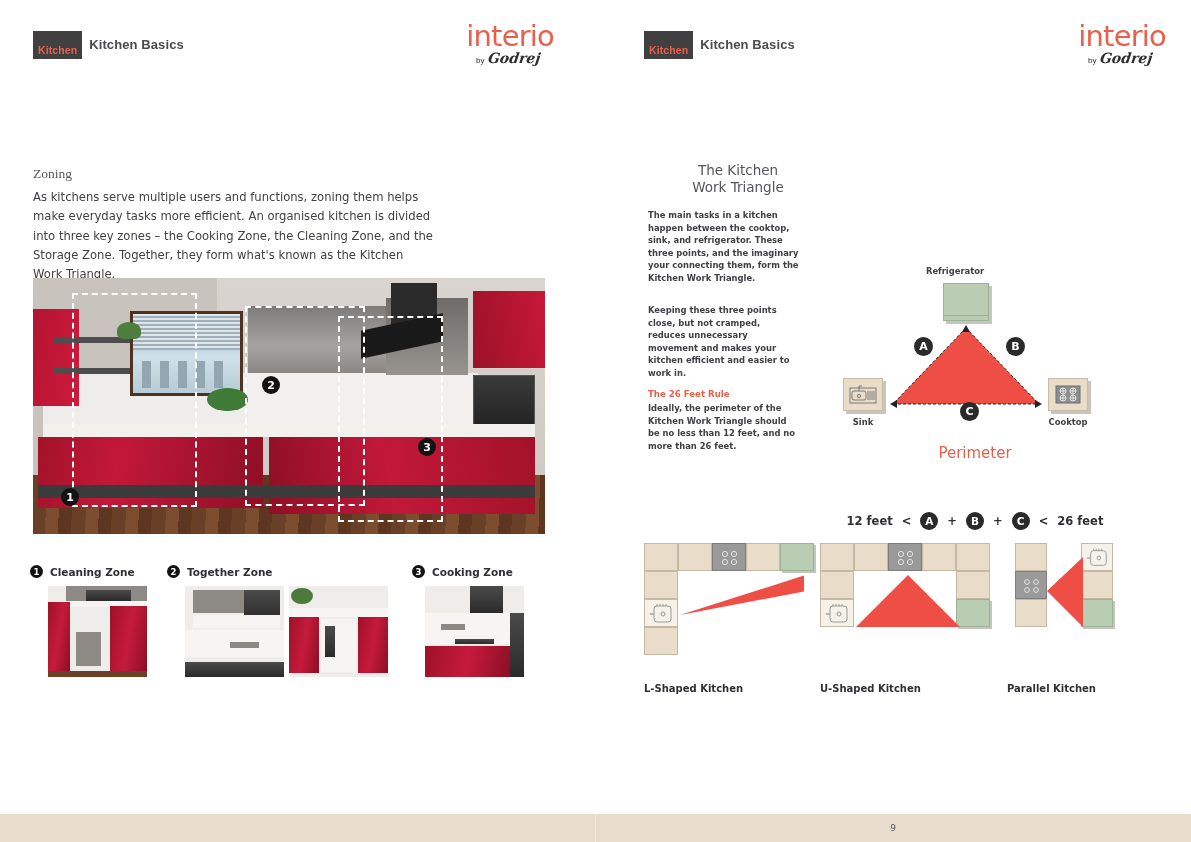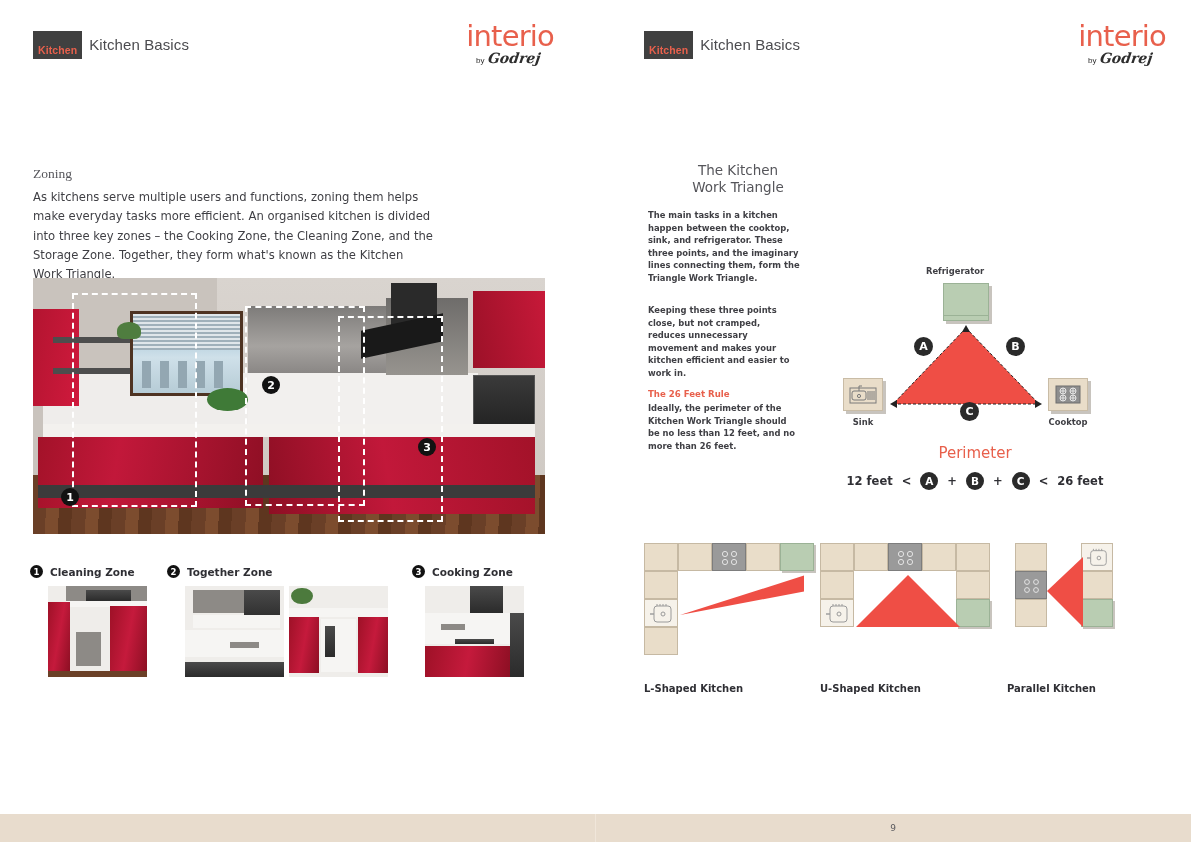--- a/index.html
+++ b/index.html
@@ -15,21 +15,21 @@
   .page-right { left: 595px; width: 596px; }
 
   
   .hdr { position: absolute; top: 31px; display: flex; align-items: center; gap: 7px; }
   .hdr-badge {
     background: #404040; color: #e8604c;
     font-size: 10.5px; font-weight: 700;
     padding: 14px 5px 3px 5px; line-height: 1;
     letter-spacing: .1px;
   }
-  .hdr-sub { color: #4b4b4f; font-size: 15px; font-weight: 400; letter-spacing: .1px; }
+  .hdr-sub { color: #4b4b4f; font-size: 13px; font-weight: 700; letter-spacing: .1px; }
 
   .logo { position: absolute; top: 22px; width: 92px; text-align: right; }
   .logo-word {
     color: #e8604c; font-size: 29px; font-weight: 400; line-height: 1;
     letter-spacing: -0.8px; font-family: "DejaVu Sans", sans-serif;
   }
   .logo-by { margin-top: 1px; display:flex; align-items:flex-end; justify-content:center; gap:3px; }
   .logo-by .by { color:#2e2e2e; font-size: 8px; }
   .logo-by .gd {
     color:#2e2e2e; font-size: 14px; font-style: italic; font-weight: 700;
@@ -167,20 +167,21 @@
   .perim-title {
     position: absolute; left: 0; right: 0; text-align: center;
     font-size: 15px; color: #e8604c; font-weight: 400;
     font-family: "DejaVu Sans", sans-serif;
   }
   .perim-row {
     position: absolute; left: 0; right: 0;
     display: flex; align-items: center; justify-content: center; gap: 9px;
     font-size: 11.5px; color: #2f2f34; font-weight: 700;
     font-family: "DejaVu Sans", sans-serif;
+    margin-top: 40px;
   }
   .perim-row .mk {
     position: static; width: 18px; height: 18px; border-radius: 50%;
     background: #2a2a2a; color:#fff; font-size: 10.5px; font-weight: 700;
     display:flex; align-items:center; justify-content:center;
   }
 
   
   .plan { position: absolute; }
   .cab {
@@ -332,21 +333,21 @@
         <span class="gd">Godrej</span>
       </div>
     </div>
   </div>
 
   <div class="r-h">
     <div>The Kitchen</div>
     <div>Work Triangle</div>
   </div>
 
-  <div class="r-p" style="top:209px;">The main tasks in a kitchen happen between the cooktop, sink, and refrigerator. These three points, and the imaginary lines connecting them, form the Triangle Work Triangle.</div>
+  <div class="r-p" style="top:209px;">The main tasks in a kitchen happen between the cooktop, sink, and refrigerator. These three points, and the imaginary your connecting them, form the Kitchen Work Triangle.</div>
   <div class="r-p" style="top:304px;">Keeping these three points close, but not cramped, reduces unnecessary movement and makes your kitchen efficient and easier to work in.</div>
 
   <div class="r-rule-h">The 26 Feet Rule</div>
   <div class="r-p" style="top:402px;">Ideally, the perimeter of the Kitchen Work Triangle should be no less than 12 feet, and no more than 26 feet.</div>
 
   <div class="diag">
     <div class="appl-label" style="left:88px; top:4px; width:74px;">Refrigerator</div>
     <div class="fridge" style="left:113px; top:21px;"></div>
 
     <svg width="290" height="185" style="position:absolute;left:0;top:0;">

